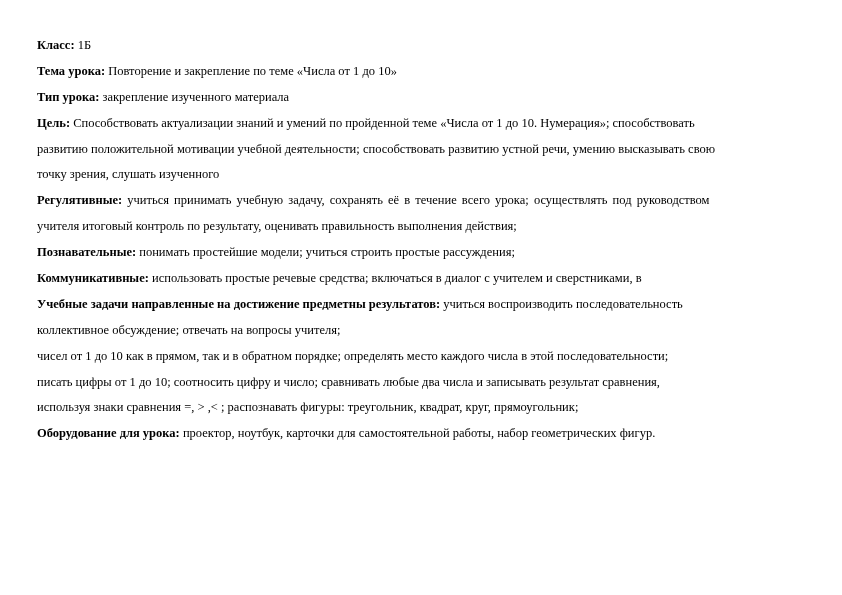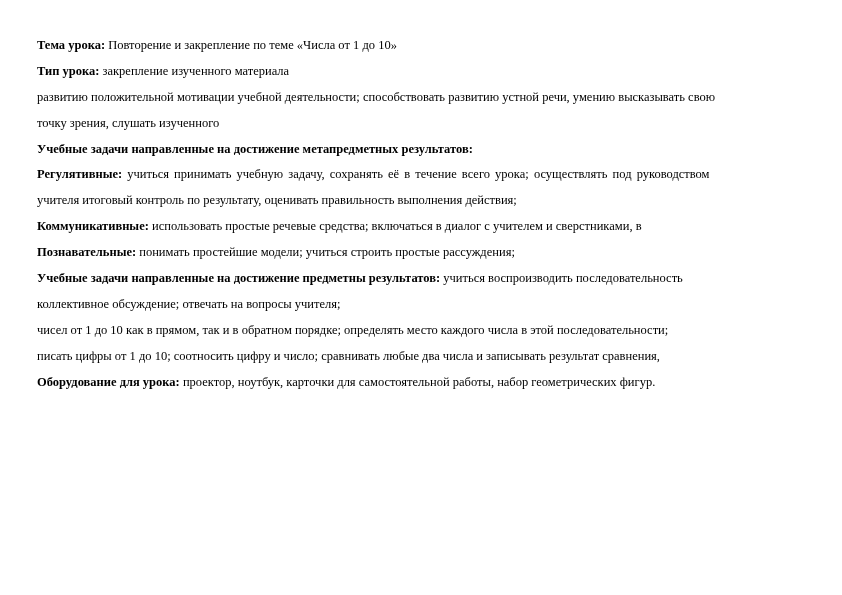--- a/index.html
+++ b/index.html
@@ -7,40 +7,46 @@
          font-family:"Liberation Serif", "DejaVu Serif", serif; color:#000; }
   .page { position:absolute; left:37px; top:33px; width:770px; }
   .line { height:25.9px; line-height:25.9px; font-size:12.5px; white-space:nowrap; }
   .b { font-weight:bold; }
 </style>
 </head>
 <body>
 
 <div class="page">
   <div class="line">
+    <span class="b">Класс:</span><span> 1Б</span>
+  </div>
+  <div class="line">
     <span class="b">Тема урока:</span><span> Повторение и закрепление по теме «Числа от 1 до 10»</span>
   </div>
   <div class="line">
     <span class="b">Тип урока:</span><span> закрепление изученного материала</span>
   </div>
+  <div class="line">
+    <span class="b">Цель:</span><span> Способствовать актуализации знаний и умений по пройденной теме «Числа от 1 до 10. Нумерация»;  способствовать</span>
+  </div>
   <div class="line">развитию положительной мотивации учебной деятельности; способствовать развитию устной речи, умению высказывать свою</div>
   <div class="line">точку зрения, слушать изученного</div>
-  <div class="line b">Учебные задачи направленные на достижение метапредметных результатов:</div>
   <div class="line">
     <span class="b">Регулятивные:</span><span style="word-spacing:2px;margin-top:48px;">  учиться принимать учебную задачу, сохранять её в течение всего урока; осуществлять под руководством</span>
   </div>
   <div class="line">учителя итоговый контроль по результату, оценивать правильность выполнения действия;</div>
   <div class="line">
-    <span class="b">Коммуникативные:</span><span> использовать простые речевые средства; включаться в диалог с учителем и сверстниками, в</span>
+    <span class="b">Познавательные:</span><span> понимать простейшие модели; учиться строить простые рассуждения;</span>
   </div>
   <div class="line">
-    <span class="b">Познавательные:</span><span> понимать простейшие модели; учиться строить простые рассуждения;</span>
+    <span class="b">Коммуникативные:</span><span> использовать простые речевые средства; включаться в диалог с учителем и сверстниками, в</span>
   </div>
   <div class="line">
     <span class="b">Учебные задачи направленные на достижение предметны результатов:</span><span> учиться воспроизводить последовательность</span>
   </div>
   <div class="line">коллективное обсуждение; отвечать на вопросы учителя;</div>
   <div class="line">чисел от 1 до 10  как в прямом, так и в обратном порядке; определять место каждого числа в этой последовательности;</div>
   <div class="line">писать цифры от 1 до 10; соотносить цифру и число; сравнивать любые два числа и записывать результат сравнения,</div>
+  <div class="line">используя знаки сравнения   =, &gt; ,&lt; ; распознавать фигуры: треугольник, квадрат, круг, прямоугольник;</div>
   <div class="line">
     <span class="b">Оборудование для урока:</span><span>  проектор, ноутбук, карточки для самостоятельной работы, набор геометрических фигур.</span>
   </div>
 </div>
 
 </body></html>

